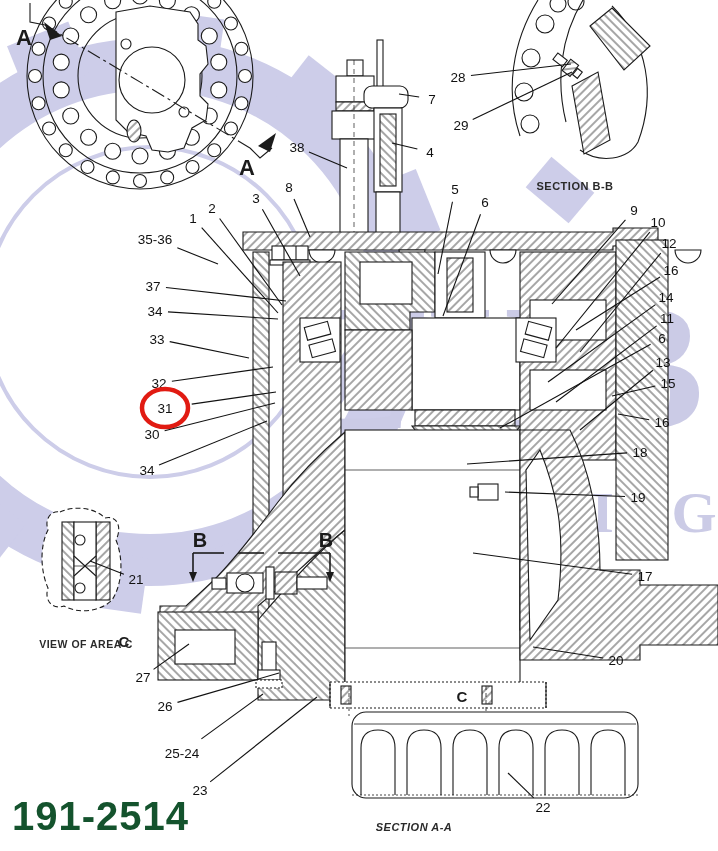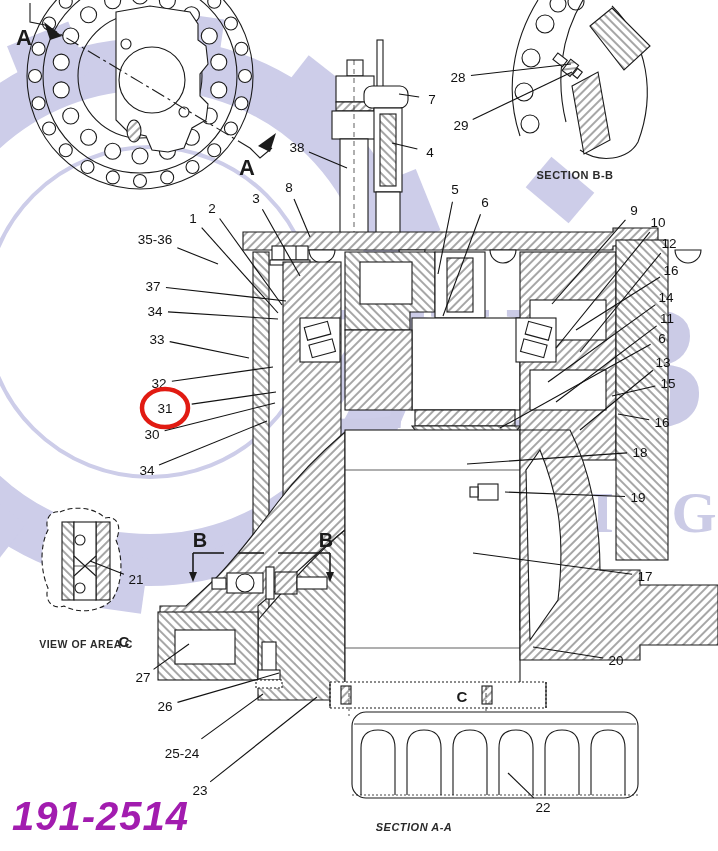--- a/index.html
+++ b/index.html
@@ -377,18 +377,18 @@
         <text x="200" y="795" text-anchor="middle" class="co">23</text>
       </g>
 </svg>
 
 <div class="lbl view-letter" style="left:24px;top:38px;">A</div>
 <div class="lbl view-letter" style="left:247px;top:168px;">A</div>
 <div class="lbl b-letter" style="left:200px;top:540px;">B</div>
 <div class="lbl b-letter" style="left:326px;top:540px;">B</div>
 <div class="lbl c-letter" style="left:124px;top:641px;">C</div>
 <div class="lbl c-letter" style="left:462px;top:696px;">C</div>
-<div class="lbl sec-title" style="left:575px;top:175px;">SECTION B-B</div>
+<div class="lbl sec-title" style="left:575px;top:186px;">SECTION B-B</div>
 <div class="lbl sec-title" style="left:414px;top:827px;font-style:italic;">SECTION A-A</div>
 <div class="lbl sec-title" style="left:86px;top:644px;font-size:10.5px;">VIEW OF AREA C</div>
-<div class="part-no" style="left: 12px; top: 794px; color: #a21caf; font-style: italic;">191-2514</div>
+<div class="part-no" style="left: 12px; top: 794px; color: #14532d;">191-2514</div>
 
 </div>
 
 </body></html>

